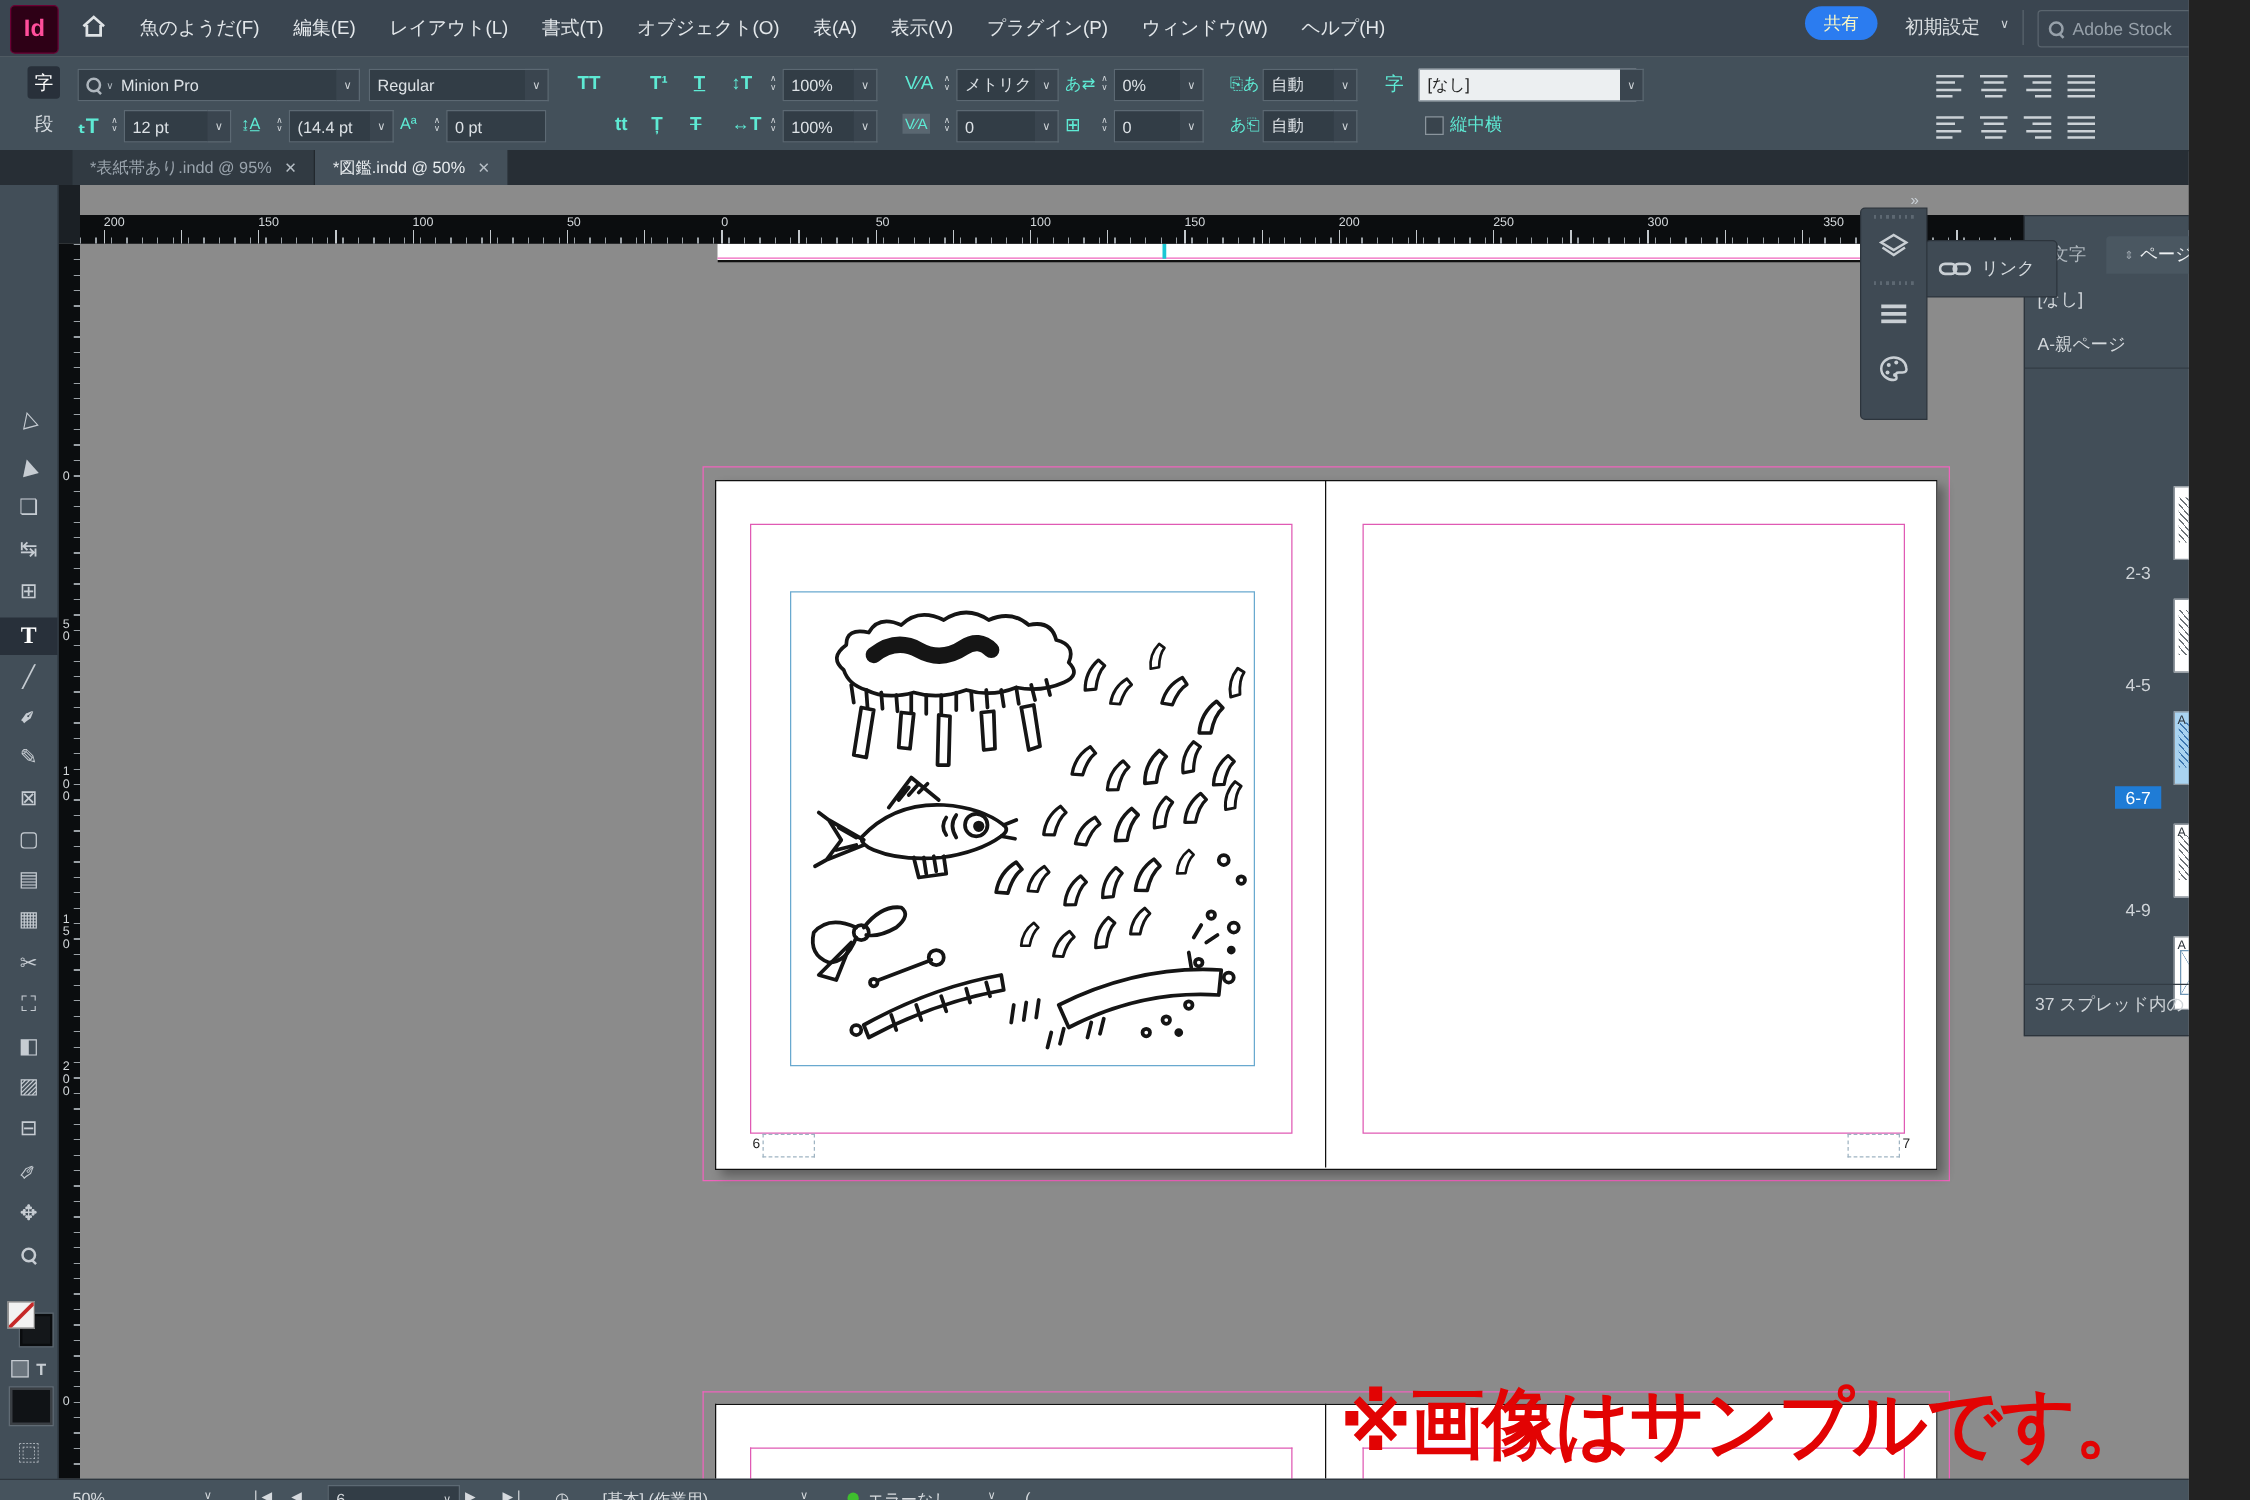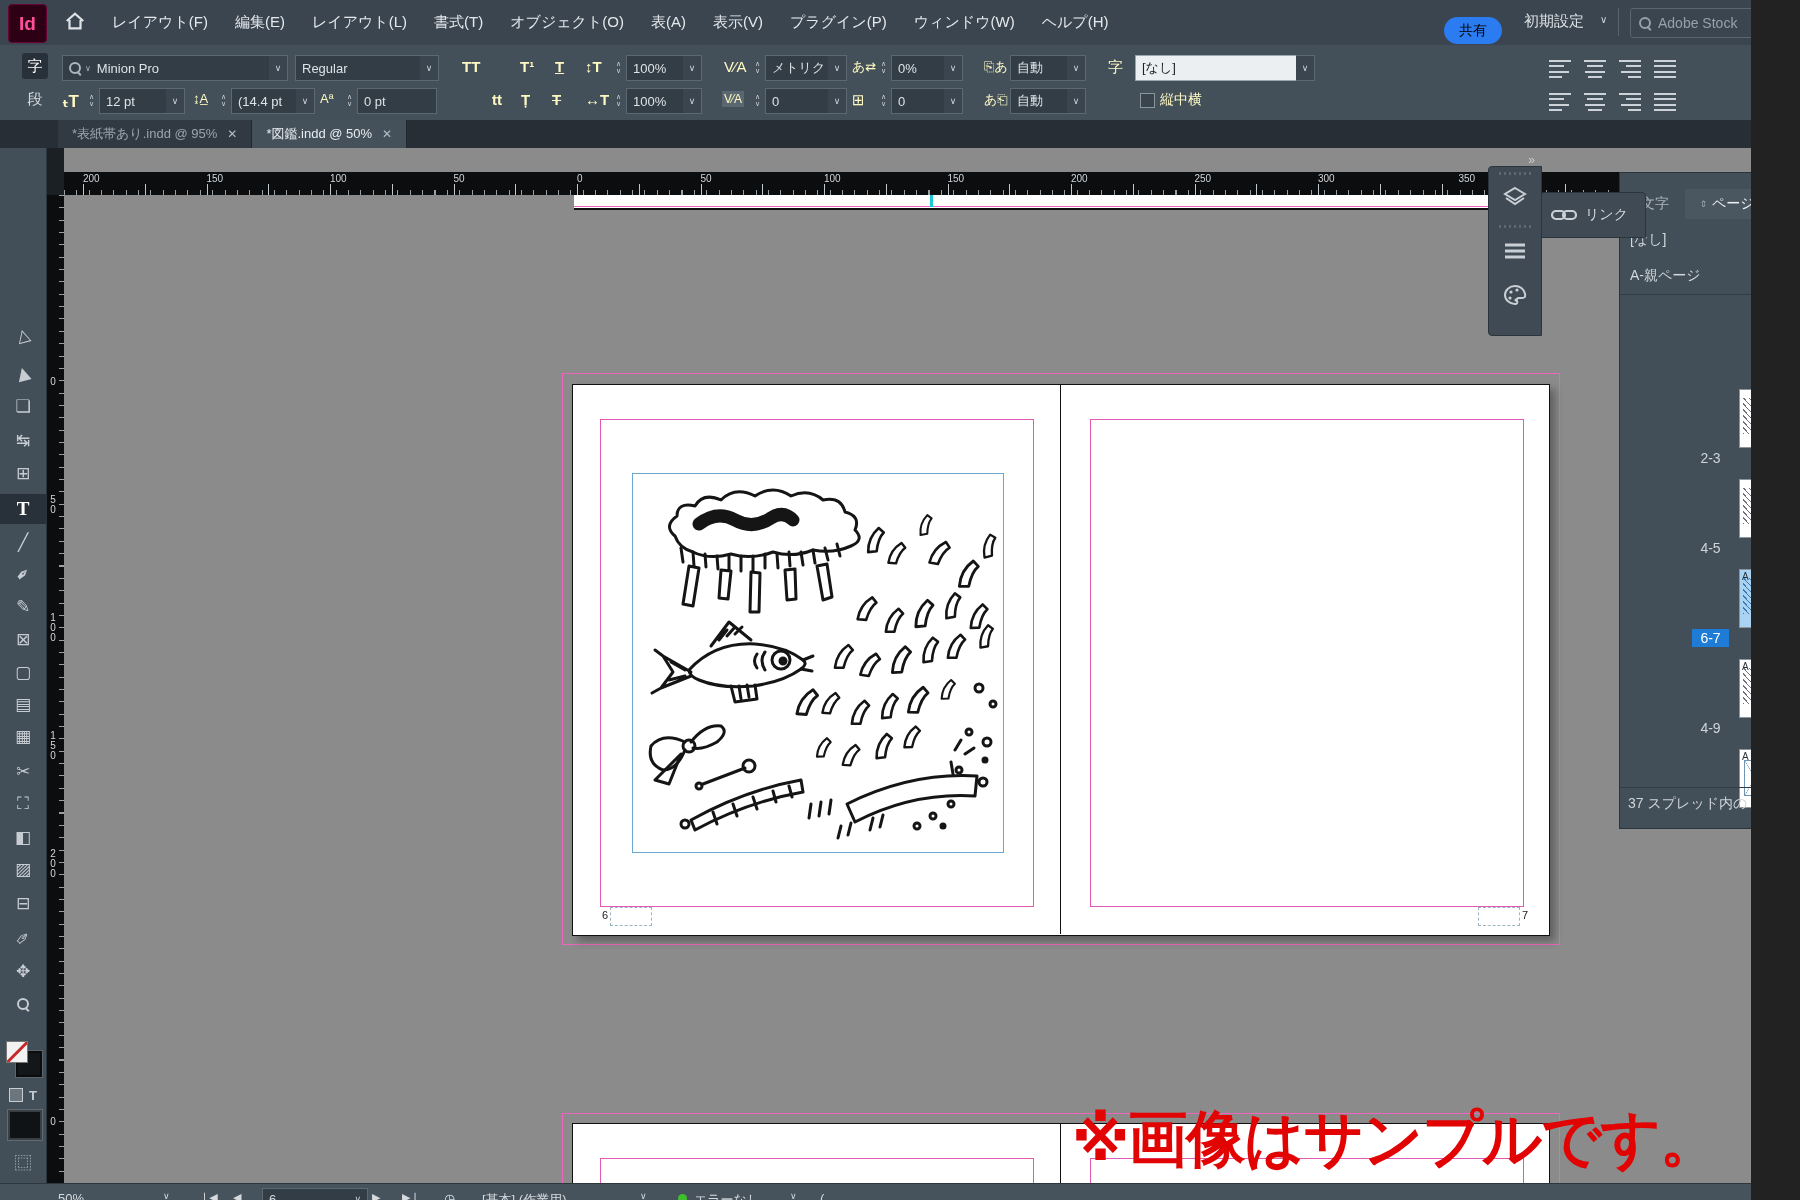--- a/index.html
+++ b/index.html
@@ -7,21 +7,21 @@
         font-family:"Liberation Sans","DejaVu Sans",sans-serif;
         background:#8b8b8b;-webkit-font-smoothing:antialiased;}
   .abs{position:absolute;}
   
   #menubar{left:0;top:0;width:1800px;height:45px;background:#3a4550;color:#e4e8eb;z-index:60;}
   #logo{left:8px;top:4px;width:37px;height:37px;background:#2e0016;border:1px solid #6b0034;border-radius:4px;
         color:#ff4e9b;font-weight:bold;font-size:19px;display:flex;align-items:center;justify-content:center;}
   #home-icon{left:64px;top:10px;color:#dfe3e6;}
   #menus{left:112px;top:0;height:45px;display:flex;align-items:center;gap:27px;font-size:15px;}
   .menu-item{cursor:default;white-space:nowrap;}
-  #share-btn{left:1444px;top:17px;width:58px;height:27px;background:#2b7cf0;border-radius:14px;color:#000000;
+  #share-btn{left:1444px;top:5px;width:58px;height:27px;background:#2b7cf0;border-radius:14px;color:#fef9c3;
         font-size:14px;display:flex;align-items:center;justify-content:center;}
   #workspace{left:1524px;top:12px;font-size:15px;color:#dde1e4;}
   #ws-chev{left:1600px;top:14px;}
   .vsep{width:1px;background:#59646d;}
   #stock-box{left:1630px;top:8px;width:165px;height:28px;border:1px solid #5a656e;border-radius:3px;
         display:flex;align-items:center;gap:7px;padding:0 8px;color:#97a1aa;font-size:14px;}
   .mag{position:relative;width:12px;height:12px;flex:0 0 auto;}
   .mag::before{content:"";position:absolute;left:0;top:0;width:8px;height:8px;border:2px solid currentColor;border-radius:50%;}
   .mag::after{content:"";position:absolute;left:9px;top:9px;width:5px;height:2px;background:currentColor;transform:rotate(45deg);transform-origin:0 0;}
   
@@ -29,21 +29,21 @@
   .pbtn{position:absolute;left:22px;width:26px;height:26px;display:flex;align-items:center;justify-content:center;
         font-size:15px;color:#d7dce0;border-radius:3px;}
   .pbtn.active{background:#28303a;color:#fff;}
   .fld{position:absolute;height:24px;background:#323d46;border:1px solid #5c6973;display:flex;align-items:center;
        padding:0 6px;color:#dde2e6;font-size:13px;white-space:nowrap;overflow:hidden;}
   .fld.white{background:#eceff1;color:#222;border-color:#9aa4ac;}
   .chevbox{position:absolute;height:24px;width:18px;background:#3a454f;border:1px solid #5c6973;border-left:none;
        display:flex;align-items:center;justify-content:center;color:#cfd4d8;font-size:9px;}
   .spin{position:absolute;width:11px;height:24px;display:flex;flex-direction:column;align-items:center;justify-content:center;
        color:#cfd4d8;font-size:7px;line-height:7px;}
-  .cicon{position:absolute;color:#fef9c3;font-size:15px;white-space:nowrap;}
+  .cicon{position:absolute;color:#5eead4;font-size:15px;white-space:nowrap;}
   .alignrow{position:absolute;display:flex;gap:9px;}
   .al{width:22px;height:18px;display:flex;flex-direction:column;justify-content:space-between;padding:2px 2px;}
   .al i{display:block;height:2px;background:#ccd2d7;}
   .al.c i{margin:0 auto;}
   .al.r i{margin-left:auto;}
   .chk{position:absolute;width:13px;height:13px;border:1px solid #8b959d;background:#39444d;}
   
   #tabbar{left:0;top:120px;width:1800px;height:28px;background:#272e35;z-index:60;display:flex;}
   .doctab{height:28px;display:flex;align-items:center;gap:10px;padding:0 14px;font-size:13px;color:#9aa4ad;background:#313a42;border-right:1px solid #22282e;}
   .doctab.active{background:#44505a;color:#e8ecef;}
@@ -125,21 +125,21 @@
 <div id="root">
 
   <div id="menubar" class="abs">
     <div id="logo" class="abs">Id</div>
     <div id="home-icon" class="abs">
       <svg width="22" height="22" viewBox="0 0 24 24">
           <path d="M3 12 L12 4 L21 12 M6 11 V20 H18 V11" fill="none" stroke="#dfe3e6" stroke-width="2.4"></path>
         </svg>
     </div>
     <nav id="menus" class="abs">
-        <div class="menu-item">レイアウト(F)</div>
+        <div class="menu-item">魚のようだ(F)</div>
         <div class="menu-item">編集(E)</div>
         <div class="menu-item">レイアウト(L)</div>
         <div class="menu-item">書式(T)</div>
         <div class="menu-item">オブジェクト(O)</div>
         <div class="menu-item">表(A)</div>
         <div class="menu-item">表示(V)</div>
         <div class="menu-item">プラグイン(P)</div>
         <div class="menu-item">ウィンドウ(W)</div>
         <div class="menu-item">ヘルプ(H)</div>
       </nav>

